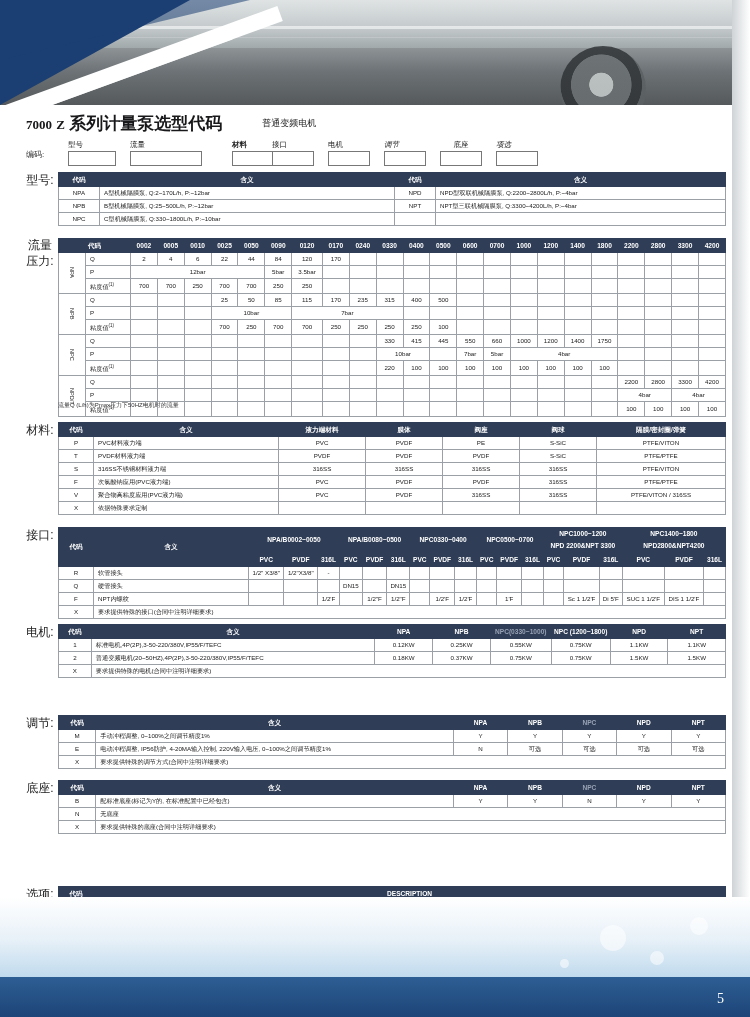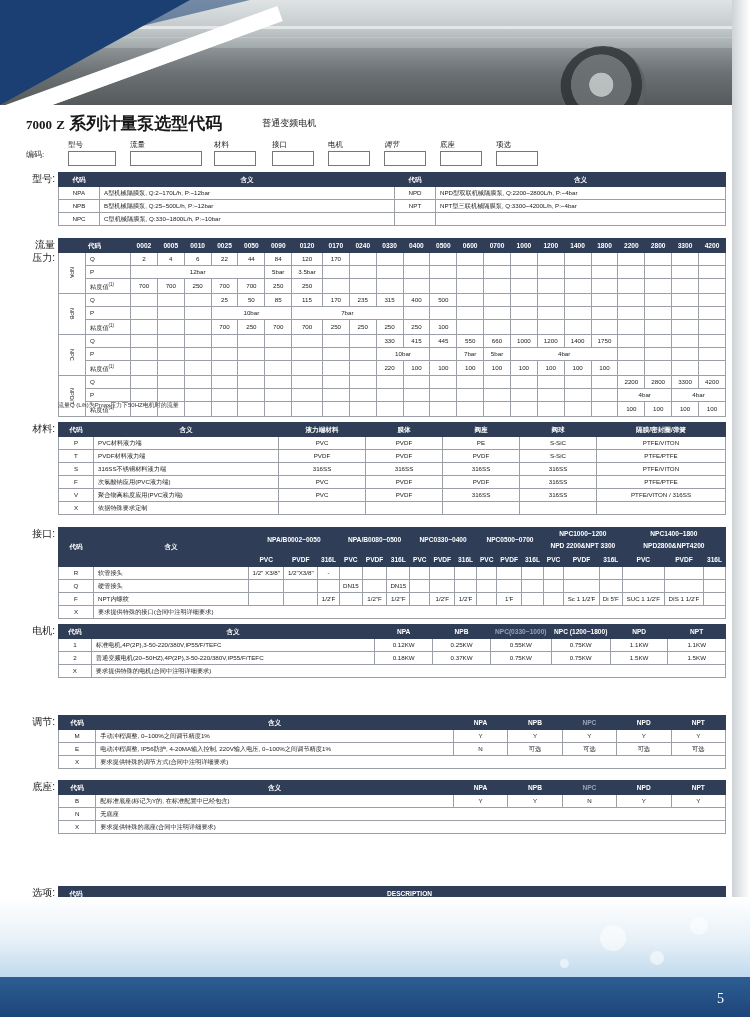--- a/index.html
+++ b/index.html
@@ -81,21 +81,21 @@
   
   .coderow{position:absolute;left:26px;top:140px;width:700px;height:28px;}
   .coderow .lbl{position:absolute;left:0;top:9px;font-size:8px;color:#333;}
   .codefield{position:absolute;top:0;}
   .codefield .cap{font-size:7.5px;color:#222;margin-bottom:1px;display:block;}
   .codefield .box{height:13px;border:1px solid #777;background:#fff;}
   
   table{border-collapse:collapse;}
   .sec{position:absolute;left:26px;width:700px;}
   .sec .seclabel{
-    position:absolute;left:-1px;top:0;width:30px;text-align:right;font-size:10px;color:#222;
+    position:absolute;left:-1px;top:0;width:30px;text-align:center;font-size:12px;color:#222;
   }
   .tbl{border:1px solid #5a5f66;width:668px;margin-left:32px;font-size:6.2px;}
   .tbl th,.tbl td{border:1px solid #9aa0a6;padding:0 2px;height:12px;line-height:12px;text-align:center;color:#1c1c1c;}
   .tbl thead th{
     background:#2f3d56;color:#fff;font-weight:bold;font-size:6.6px;height:13px;border-color:#2f3d56;
   }
   .tbl td.l{text-align:left;padding-left:4px;}
   .grey{color:#a8acb1;}
   .note{position:absolute;left:32px;font-size:6px;color:#333;line-height:1.45;}
   sup{font-size:4.5px;vertical-align:super;}
@@ -128,41 +128,41 @@
   <span class="lbl">编码:</span>
   <div id="codefields">
       <div class="codefield" style="left: 42px; width: 48px;">
         <span class="cap">型号</span>
         <div class="box"></div>
       </div>
       <div class="codefield" style="left: 104px; width: 72px;">
         <span class="cap">流量</span>
         <div class="box"></div>
       </div>
-      <div class="codefield" style="left: 188px; width: 42px;">
+      <div class="codefield" style="left: 206px; width: 42px; font-weight: bold;">
         <span class="cap">材料</span>
         <div class="box"></div>
       </div>
       <div class="codefield" style="left: 246px; width: 42px;">
         <span class="cap">接口</span>
         <div class="box"></div>
       </div>
       <div class="codefield" style="left: 302px; width: 42px;">
         <span class="cap">电机</span>
         <div class="box"></div>
       </div>
       <div class="codefield" style="left: 358px; width: 42px; font-style: italic;">
         <span class="cap">调节</span>
         <div class="box"></div>
       </div>
-      <div class="codefield" style="left: 414px; width: 42px;">
+      <div class="codefield" style="left: 414px; width: 42px; text-align: center;">
         <span class="cap">底座</span>
         <div class="box"></div>
       </div>
-      <div class="codefield" style="left: 470px; width: 42px;">
+      <div class="codefield" style="left: 470px; width: 42px; font-style: italic;">
         <span class="cap">项选</span>
         <div class="box"></div>
       </div>
     </div>
 </div>
 
 <div class="sec" id="sec-model" style="top:172px">
   <div class="seclabel">型号:</div>
   <table class="tbl" id="tbl-model">
       <thead>

